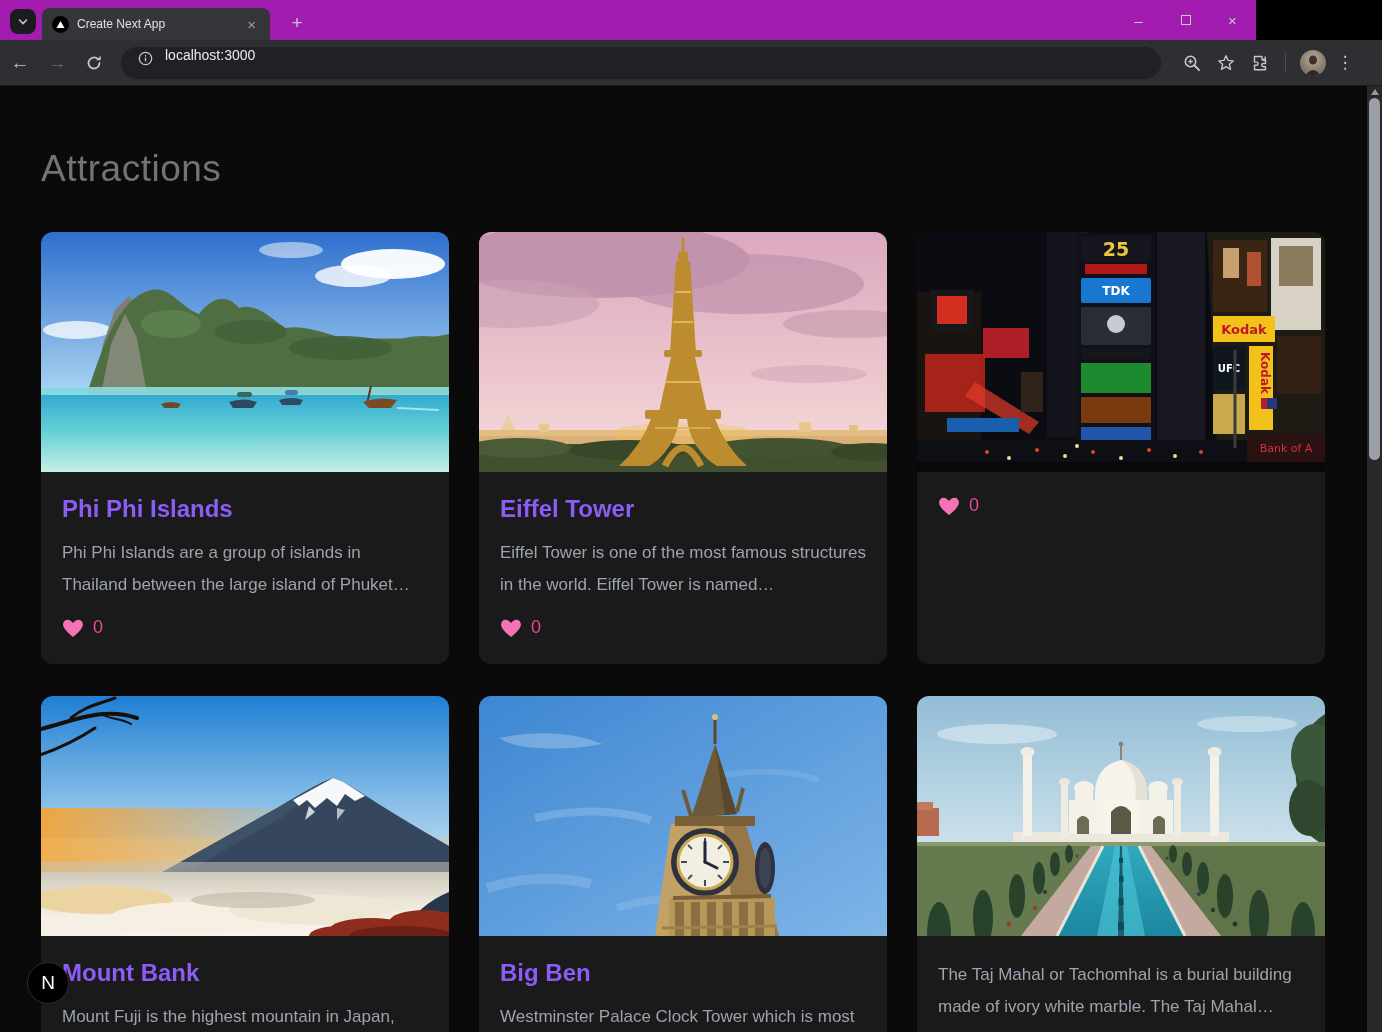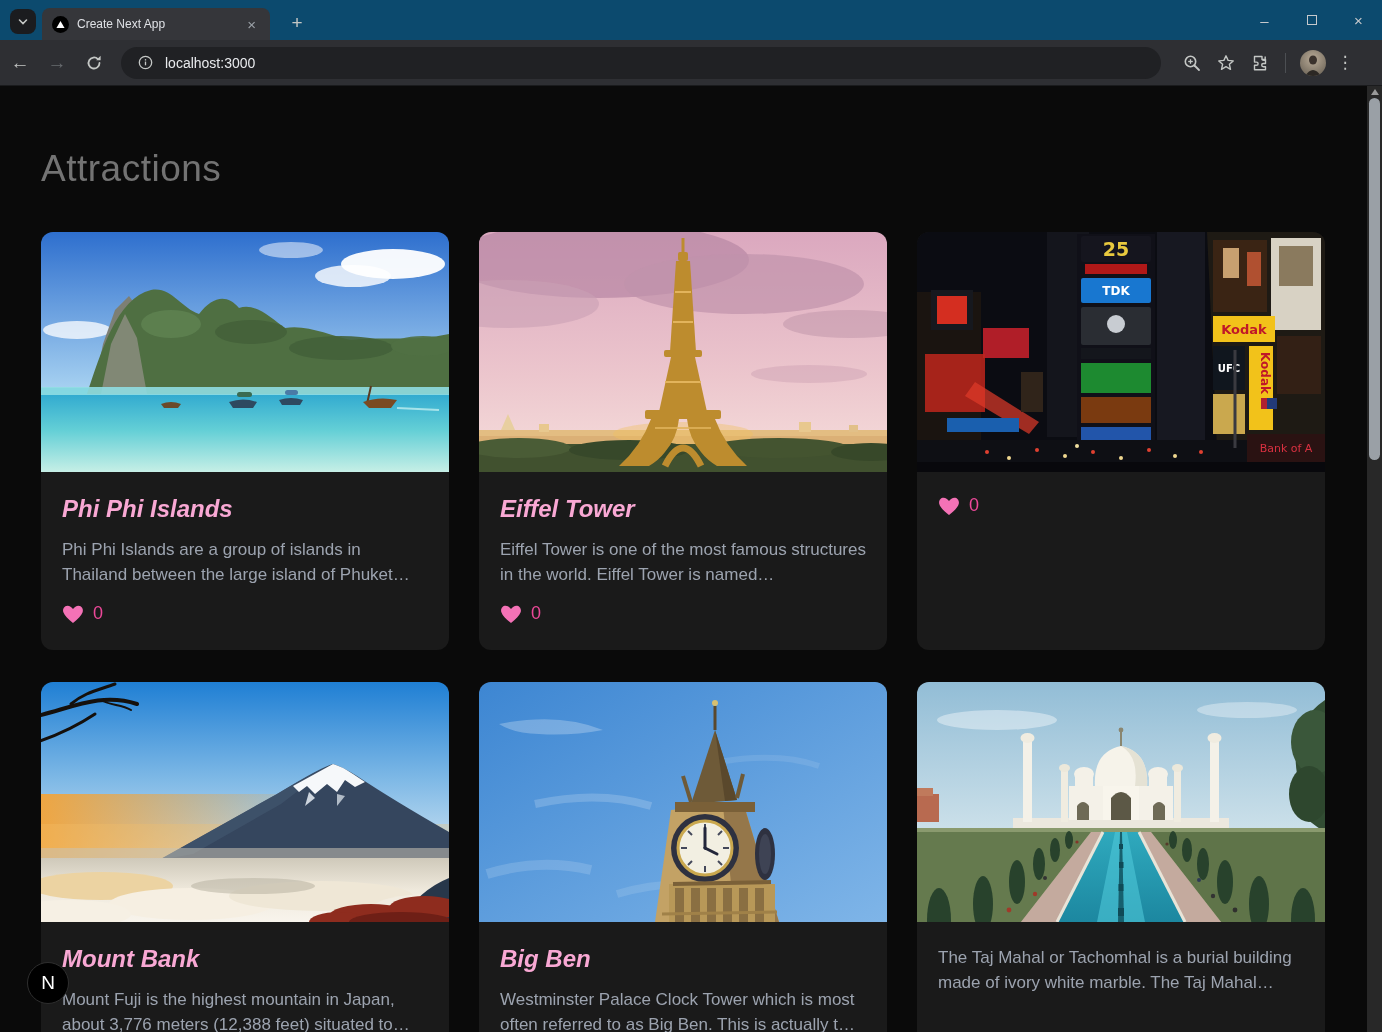--- a/index.html
+++ b/index.html
@@ -1,20 +1,20 @@
 <!DOCTYPE html>
 <html><head>
 <meta charset="utf-8">
 <style>
   * { box-sizing: border-box; margin: 0; padding: 0; }
   html,body { width:1382px; height:1032px; overflow:hidden; background:#000; }
   body { font-family:"Liberation Sans","DejaVu Sans",sans-serif; position:relative; }
 
   
-  .tabstrip { position:absolute; top:0; left:0; width:1382px; height:40px; background:#0c4a6e; }
+  .tabstrip { position:absolute; top:0; left:0; width:1256px; height:40px; background:#a21caf; }
   .tab-search { position:absolute; left:10px; top:9px; width:26px; height:25px; background:#1b1c1f;
                 border-radius:8px; display:flex; align-items:center; justify-content:center; }
   .chev { width:10px; height:10px; }
   .tab { position:absolute; left:42px; top:8px; width:228px; height:32px; background:#35363a;
          border-radius:8px 8px 0 0; display:flex; align-items:center; padding:0 10px; }
   .favicon { width:17px; height:17px; border-radius:50%; background:#000; display:flex;
              align-items:center; justify-content:center; flex:none; }
   .favicon svg { width:9px; height:9px; display:block; }
   .tab-title { color:#dfe1e5; font-size:12px; margin-left:8px; flex:1; white-space:nowrap; overflow:hidden; }
   .tab-close { color:#9aa0a6; font-size:15px; line-height:1; padding:2px 4px; cursor:default; }
@@ -24,21 +24,21 @@
   .winbtn { width:47px; height:40px; display:flex; align-items:center; justify-content:center;
             color:#c7c9cc; font-size:15px; }
   .winbtn .boxglyph { width:10px; height:10px; border:1px solid #c7c9cc; display:block; }
   .toolbar { position:absolute; top:40px; left:0; width:1382px; height:46px; background:#2e2f33;
              border-bottom:1px solid #1a1b1d; display:flex; align-items:center; }
   .navbtn { width:34px; height:34px; display:flex; align-items:center; justify-content:center;
             color:#c4c7c5; font-size:19px; margin-left:3px; }
   .navbtn.disabled { color:#696c70; }
   .navbtn svg { width:18px; height:18px; }
   .omnibox { margin-left:10px; width:1040px; height:32px; background:#202124; border-radius:16px;
-             display:flex; align-items:center; padding:0 12px; }
+             display:flex; align-items:flex-start; padding:0 12px; }
   .info-circ { width:24px; height:24px; border-radius:50%; display:flex; align-items:center;
                justify-content:center; }
   .info-circ svg { width:15px; height:15px; }
   .url-text { color:#e8eaed; font-size:14px; margin-left:8px; }
   .tb-right { display:flex; align-items:center; margin-left:14px; }
   .tb-icon { width:30px; height:30px; display:flex; align-items:center; justify-content:center; margin:0 2px; }
   .tb-icon svg { width:18px; height:18px; }
   .tb-divider { width:1px; height:20px; background:#4c4f53; margin:0 8px; }
   .avatar { width:26px; height:26px; border-radius:50%; overflow:hidden; margin:0 6px; }
   .avatar svg { width:26px; height:26px; display:block; }
@@ -46,22 +46,22 @@
 
   
   .viewport { position:absolute; top:86px; left:0; width:1367px; height:946px; background:#0a0a0a; overflow:hidden; }
   .page-title { color:#737373; font-size:37px; font-weight:400; margin:62px 0 16px 41px; letter-spacing:.5px; }
   .cards { display:grid; grid-template-columns:repeat(3,408px); column-gap:30px; row-gap:32px;
            margin:42px 0 0 41px; }
   .card { width:408px; background:#1a1a1a; border-radius:12px; overflow:hidden; }
   .card-img { width:452px; height:240px; }
   .card-img svg { display:block; width:408px; height:240px; }
   .card-body { padding:23px 21px 26px 21px; }
-  .card-title { color:#f9a8d4; font-size:24px; font-weight:700; margin-bottom:14px;font-style:italic; }
-  .card-desc { color:#9ca3af; font-size:17px; line-height:25px; margin-bottom:16px;
+  .card-title { color:#8b5cf6; font-size:24px; font-weight:700; margin-bottom:14px; }
+  .card-desc { color:#9ca3af; font-size:17px; line-height:32px; margin-bottom:16px;
                display:-webkit-box; -webkit-line-clamp:2; -webkit-box-orient:vertical; overflow:hidden; }
   .like-row { display:flex; align-items:center; gap:9px; }
   .like-row svg { width:22px; height:20px; }
   .like-count { color:#ec4899; font-size:18px; }
 
   
   .next-badge { position:absolute; left:27px; top:962px; width:42px; height:42px; border-radius:50%;
                 background:#000; border:1px solid #2e2e2e; display:flex; align-items:center;
                 justify-content:center; color:#fff; font-size:19px; font-weight:500; }
 

